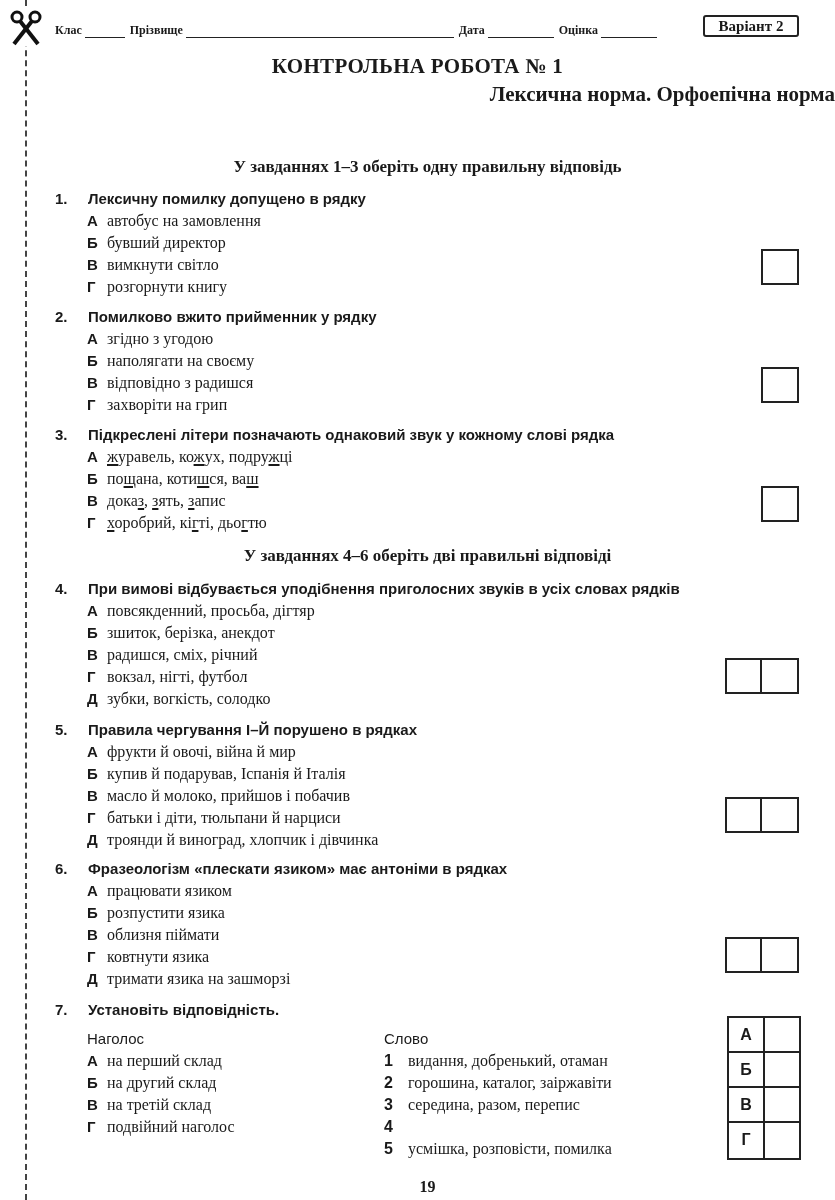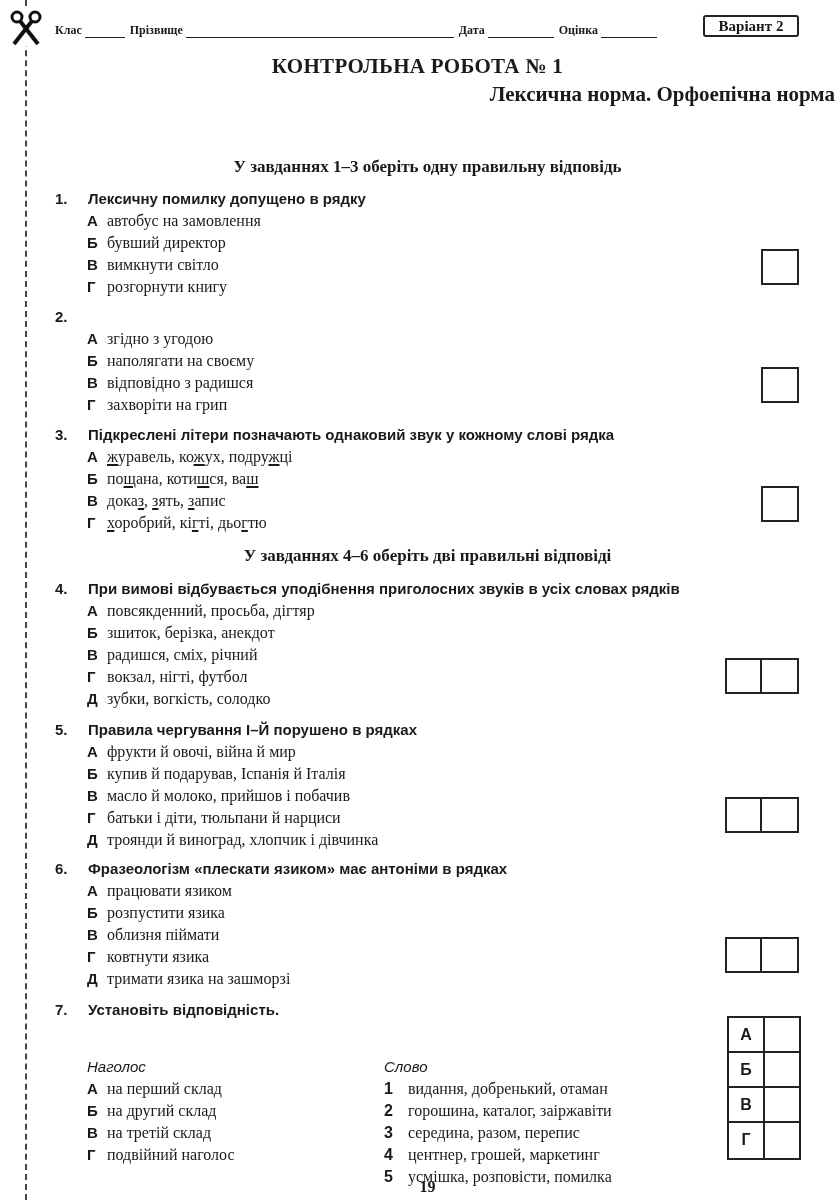--- a/index.html
+++ b/index.html
@@ -40,21 +40,21 @@
   .box2 .cell { width: 50%; height: 100%; }
   .box2 .cell:first-child { border-right: 2px solid #222; }
 
   .match-grid { position: absolute; left: 727px; top: 1016px; width: 74px; border: 2px solid #222; }
   .match-row { display: flex; height: 35px; border-bottom: 2px solid #222; }
   .match-row:last-child { border-bottom: none; }
   .match-row .ml { width: 36px; border-right: 2px solid #222; font-family: "Liberation Sans", sans-serif;
     font-weight: bold; font-size: 16px; text-align: center; line-height: 33px; }
   .match-row .mv { flex: 1; }
 
-  .col-title { font-family: "Liberation Sans", sans-serif; font-style: italic; font-size: 15px; height: 22px; line-height: 22px; margin-top: 28px; }
+  .col-title { font-family: "Liberation Sans", sans-serif; font-size: 15px; height: 22px; line-height: 22px; }
   .pair { position: absolute; }
   .pair .opt { padding-left: 0; }
   .num-letter { width: 24px; font-family: "Liberation Sans", sans-serif; font-weight: bold; font-size: 16px; }
 
   .page-num { position: absolute; top: 1178px; left: 0; width: 855px; text-align: center;
     font-family: "Liberation Serif", serif; font-weight: bold; font-size: 16px; }
 </style>
 </head>
 <body>
 
@@ -105,20 +105,21 @@
   <div class="opt">
       <span class="opt-letter">Г</span>
       <span class="opt-text">розгорнути книгу</span>
     </div>
 </div>
 <div class="box box1" style="left:761px; top:249px"></div>
 
 <div class="q" style="top:306px">
   <div class="q-head">
       <span class="q-num">2.</span>
+      <span>Помилково вжито прийменник у рядку</span>
     </div>
   <div class="opt">
       <span class="opt-letter">А</span>
       <span class="opt-text">згідно з угодою</span>
     </div>
   <div class="opt">
       <span class="opt-letter">Б</span>
       <span class="opt-text">наполягати на своєму</span>
     </div>
   <div class="opt">
@@ -285,21 +286,20 @@
   <div class="opt">
       <span class="num-letter">2</span>
       <span class="opt-text">горошина, каталог, заіржавіти</span>
     </div>
   <div class="opt">
       <span class="num-letter">3</span>
       <span class="opt-text">середина, разом, перепис</span>
     </div>
   <div class="opt">
       <span class="num-letter">4</span>
-      <span class="opt-text">центнер, грошей, маркетинг</span>
     </div>
   <div class="opt">
       <span class="num-letter">5</span>
       <span class="opt-text">усмішка, розповісти, помилка</span>
     </div>
 </div>
 
 <div class="match-grid">
   <div class="match-row">
       <div class="ml">А</div>

